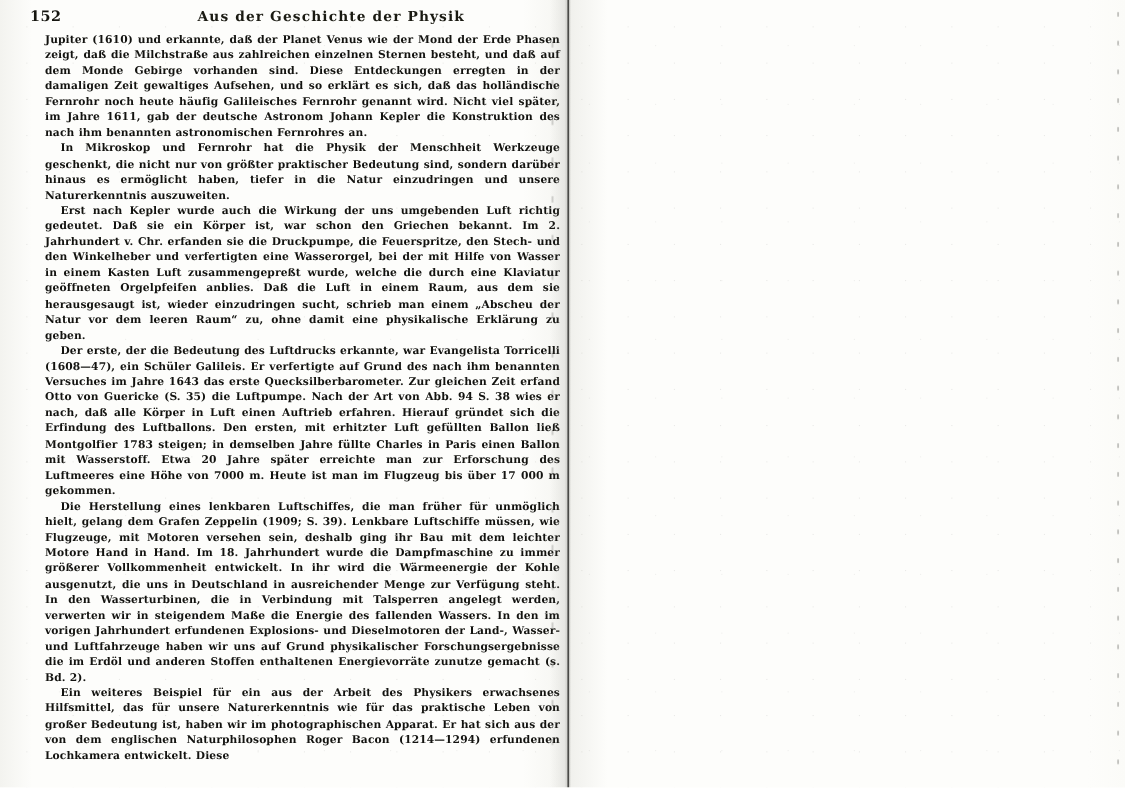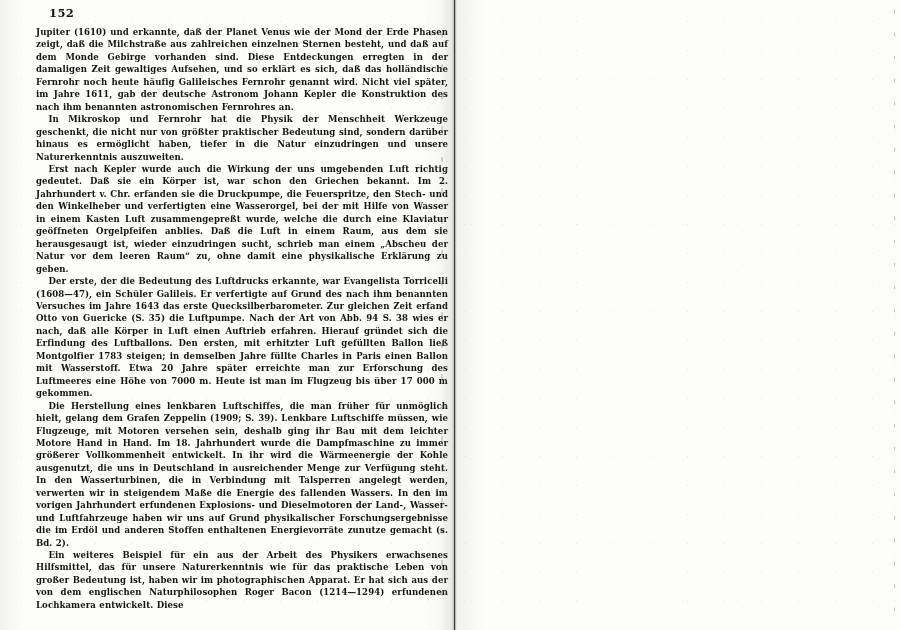--- a/index.html
+++ b/index.html
@@ -111,21 +111,20 @@
     position: absolute;
     display: flex;
     align-items: baseline;
     font-family: "DejaVu Serif", "Liberation Serif", serif;
   }
   .folio {
     font-size: 11.5px;
     font-weight: 700;
     color: #15150f;
     letter-spacing: .4px;
-    margin-left: 25px;
   }
   .head-title {
     font-size: 11px;
     font-weight: 700;
     color: #1a1a12;
     letter-spacing: .9px;
     white-space: nowrap;
   }
 
   #head-left {
@@ -163,20 +162,21 @@
 </style>
 </head>
 <body>
 
 <div id="spread">
 
   <div class="page" id="page-left">
 
     <div class="running-head" id="head-left">
       <span class="folio">152</span>
+      <span class="head-title">Aus der Geschichte der Physik</span>
     </div>
 
     <div class="textblock" id="body-left">
       <p class="noindent">Jupiter (1610) und erkannte, daß der Planet Venus wie der Mond der Erde Phasen zeigt, daß die Milchstraße aus zahlreichen einzelnen Sternen besteht, und daß auf dem Monde Gebirge vorhanden sind. Diese Entdeckungen erregten in der damaligen Zeit gewaltiges Aufsehen, und so erklärt es sich, daß das holländische Fernrohr noch heute häufig Galileisches Fernrohr genannt wird. Nicht viel später, im Jahre 1611, gab der deutsche Astronom Johann Kepler die Konstruktion des nach ihm benannten astronomischen Fernrohres an.</p>
       <p>In Mikroskop und Fernrohr hat die Physik der Menschheit Werkzeuge geschenkt, die nicht nur von größter praktischer Bedeutung sind, sondern darüber hinaus es ermöglicht haben, tiefer in die Natur einzudringen und unsere Naturerkenntnis auszuweiten.</p>
       <p>Erst nach Kepler wurde auch die Wirkung der uns umgebenden Luft richtig gedeutet. Daß sie ein Körper ist, war schon den Griechen bekannt. Im 2. Jahrhundert v. Chr. erfanden sie die Druckpumpe, die Feuerspritze, den Stech- und den Winkelheber und verfertigten eine Wasserorgel, bei der mit Hilfe von Wasser in einem Kasten Luft zusammengepreßt wurde, welche die durch eine Klaviatur geöffneten Orgelpfeifen anblies. Daß die Luft in einem Raum, aus dem sie herausgesaugt ist, wieder einzudringen sucht, schrieb man einem „Abscheu der Natur vor dem leeren Raum“ zu, ohne damit eine physikalische Erklärung zu geben.</p>
       <p>Der erste, der die Bedeutung des Luftdrucks erkannte, war Evangelista Torricelli (1608—47), ein Schüler Galileis. Er verfertigte auf Grund des nach ihm benannten Versuches im Jahre 1643 das erste Quecksilberbarometer. Zur gleichen Zeit erfand Otto von Guericke (S. 35) die Luftpumpe. Nach der Art von Abb. 94 S. 38 wies er nach, daß alle Körper in Luft einen Auftrieb erfahren. Hierauf gründet sich die Erfindung des Luftballons. Den ersten, mit erhitzter Luft gefüllten Ballon ließ Montgolfier 1783 steigen; in demselben Jahre füllte Charles in Paris einen Ballon mit Wasserstoff. Etwa 20 Jahre später erreichte man zur Erforschung des Luftmeeres eine Höhe von 7000 m. Heute ist man im Flugzeug bis über 17 000 m gekommen.</p>
       <p>Die Herstellung eines lenkbaren Luftschiffes, die man früher für unmöglich hielt, gelang dem Grafen Zeppelin (1909; S. 39). Lenkbare Luftschiffe müssen, wie Flugzeuge, mit Motoren versehen sein, deshalb ging ihr Bau mit dem leichter Motore Hand in Hand. Im 18. Jahrhundert wurde die Dampfmaschine zu immer größerer Vollkommenheit entwickelt. In ihr wird die Wärmeenergie der Kohle ausgenutzt, die uns in Deutschland in ausreichender Menge zur Verfügung steht. In den Wasserturbinen, die in Verbindung mit Talsperren angelegt werden, verwerten wir in steigendem Maße die Energie des fallenden Wassers. In den im vorigen Jahrhundert erfundenen Explosions- und Dieselmotoren der Land-, Wasser- und Luftfahrzeuge haben wir uns auf Grund physikalischer Forschungsergebnisse die im Erdöl und anderen Stoffen enthaltenen Energievorräte zunutze gemacht (s. Bd. 2).</p>
       <p>Ein weiteres Beispiel für ein aus der Arbeit des Physikers erwachsenes Hilfsmittel, das für unsere Naturerkenntnis wie für das praktische Leben von großer Bedeutung ist, haben wir im photographischen Apparat. Er hat sich aus der von dem englischen Naturphilosophen Roger Bacon (1214—1294) erfundenen Lochkamera entwickelt. Diese</p>
     </div>

